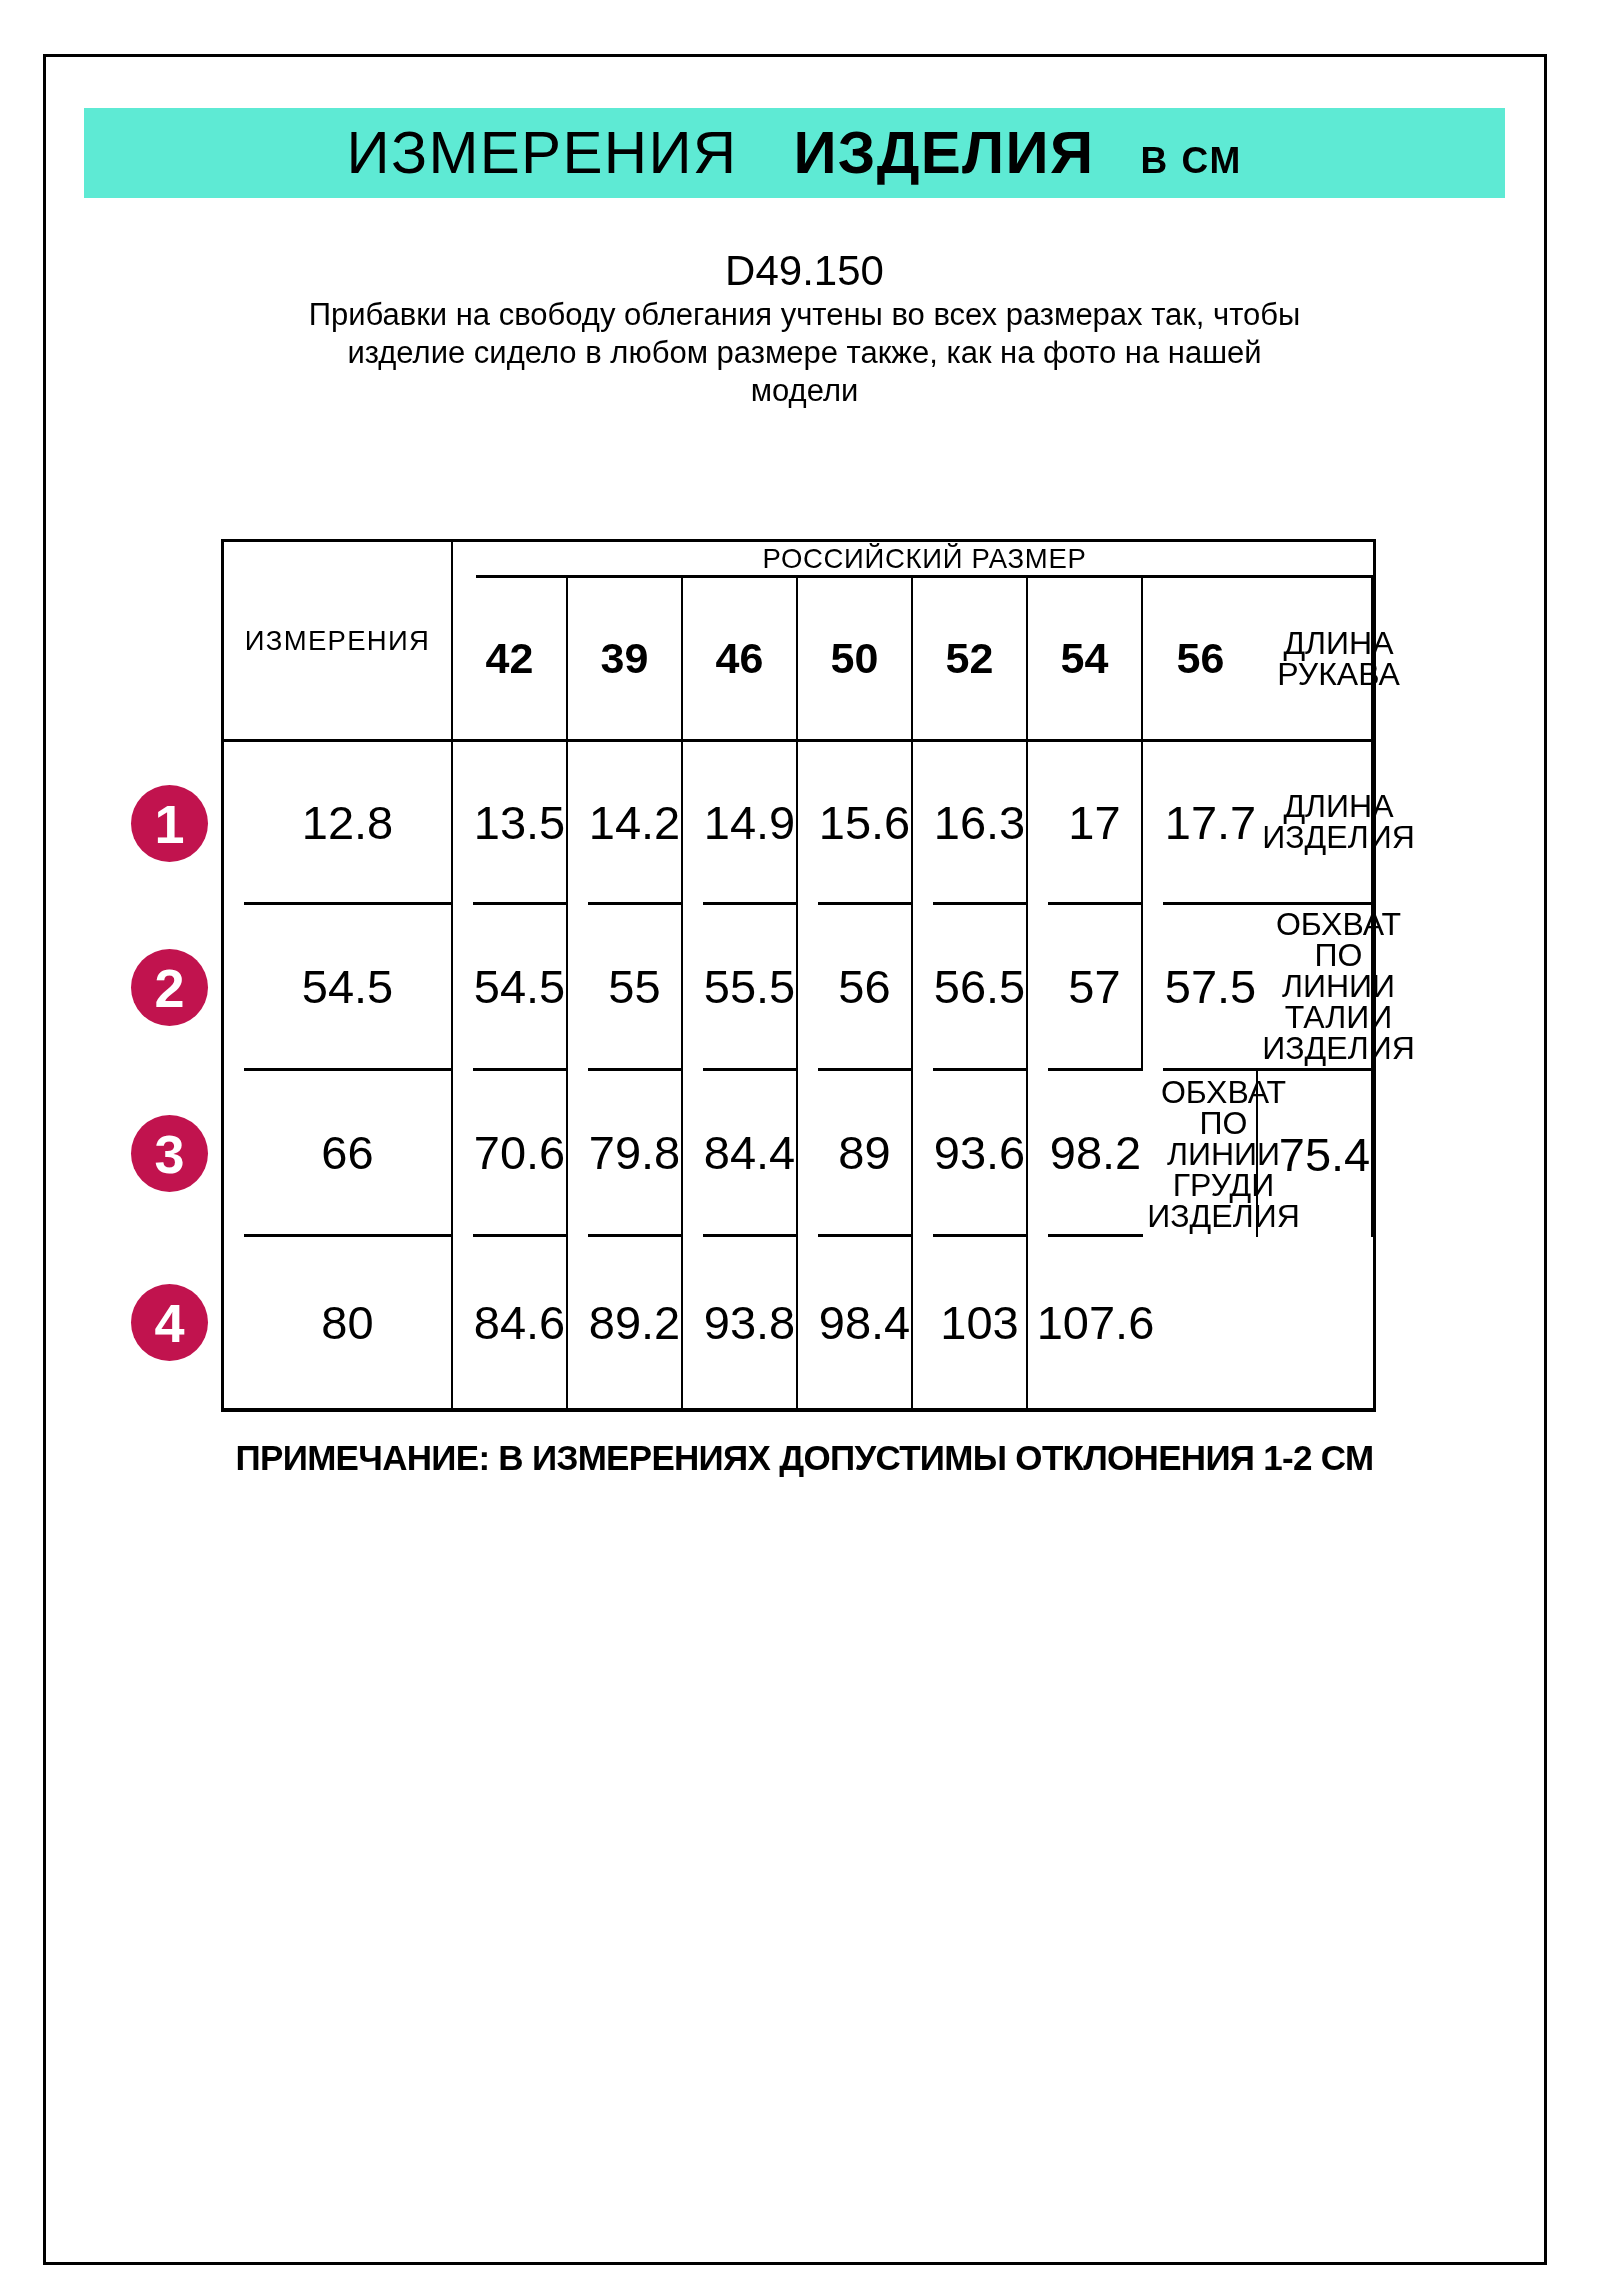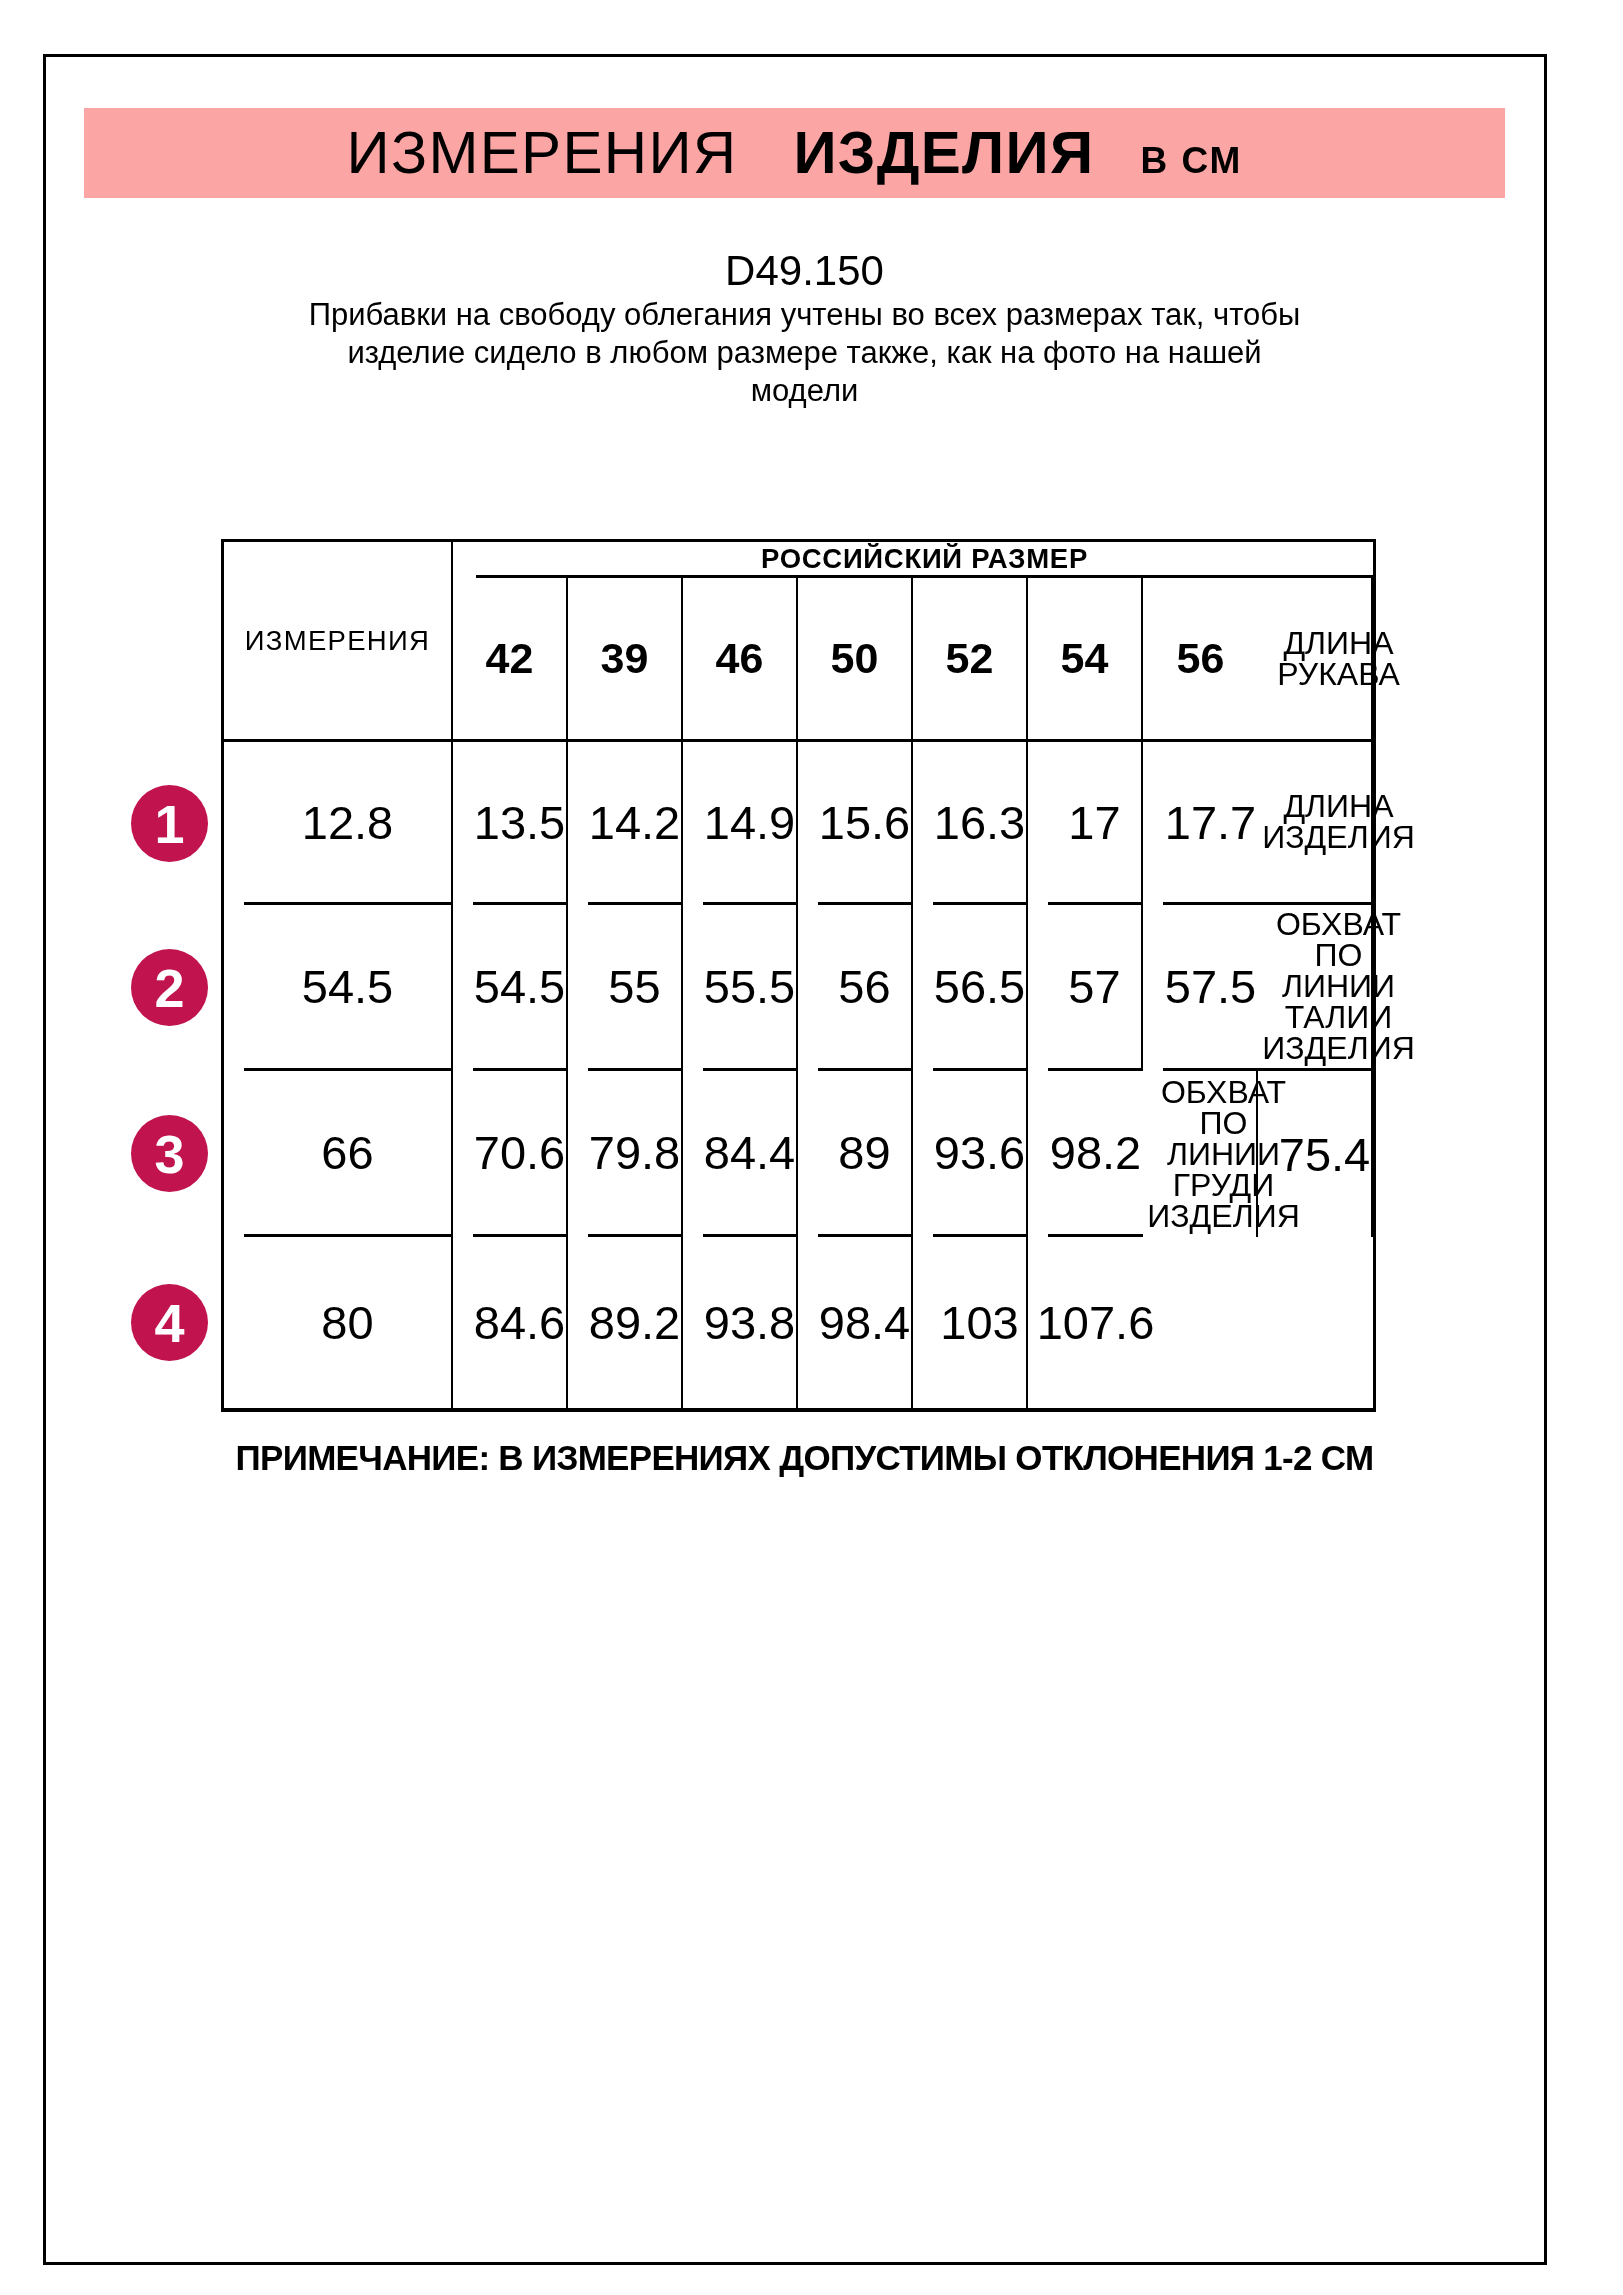--- a/index.html
+++ b/index.html
@@ -62,21 +62,21 @@
   .last-col { border-right: none; }
   .bottom-row { border-bottom: none; }
   .corner {
     grid-row: 1 / span 2; grid-column: 1;
     font-size: 27.5px; letter-spacing: 1.3px; font-weight: 400;
   }
   .group-hdr {
     grid-column: 2 / span 8;
     border-right: none;
     border-bottom-width: 3.3px;
-    font-size: 27.5px; font-weight: 700; letter-spacing: 0.7px; margin-left: 23px;
+    font-size: 27.5px; font-weight: 400; letter-spacing: 0.7px; margin-left: 23px;
   }
   .size-hdr { font-size: 43px; font-weight: 700; }
   .val { font-size: 47px; font-weight: 400; margin-left: 20px; }
   .rlabel { font-size: 32px; line-height: 31px; font-weight: 400; padding-left: 48px; }
 
   .badge {
     position: absolute; left: 131px;
     width: 77px; height: 77px;
     border-radius: 50%;
     display: flex; align-items: center; justify-content: center;
@@ -92,21 +92,21 @@
     text-align: center; font-size: 35px; font-weight: 700; letter-spacing: -0.7px;
   }
 </style>
 </head>
 <body>
 
 <div class="page">
 
   <div class="frame"></div>
 
-  <div class="band" style="background:#fca5a5;">
+  <div class="band" style="background:#5eead4;">
     <span class="t1">ИЗМЕРЕНИЯ</span><span class="t2">ИЗДЕЛИЯ</span><span class="t3">В СМ</span>
   </div>
 
   <div class="model">D49.150</div>
 
   <div class="desc">
     <div>Прибавки на свободу облегания учтены во всех размерах так, чтобы</div>
     <div>изделие сидело в любом размере также, как на фото на нашей</div>
     <div>модели</div>
   </div>

